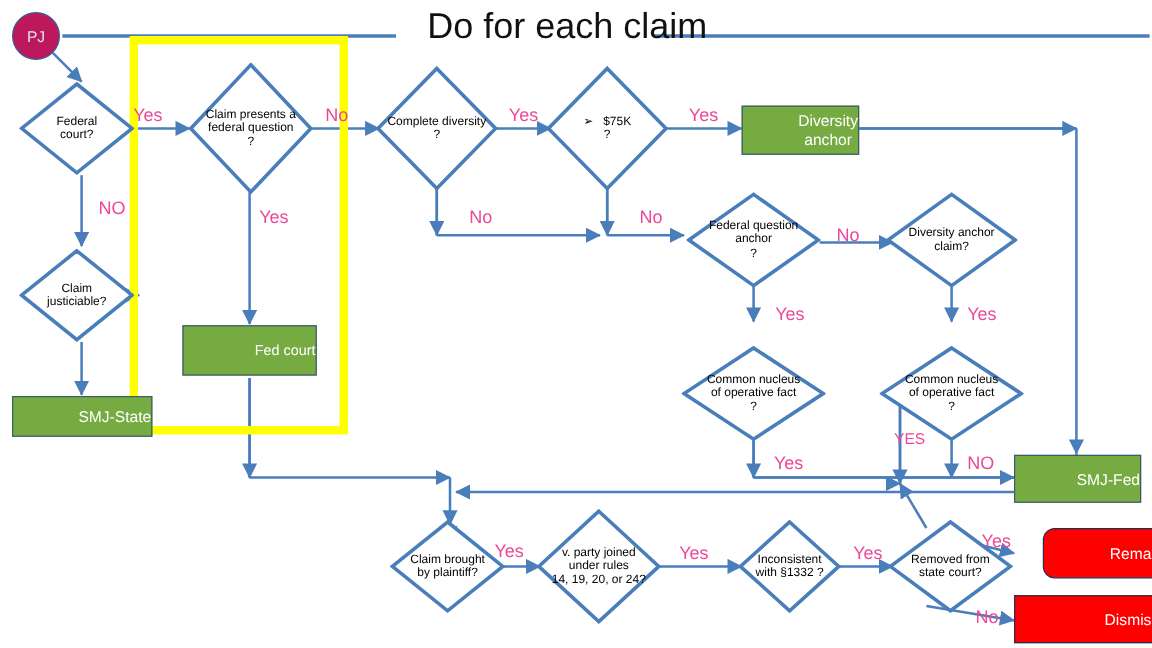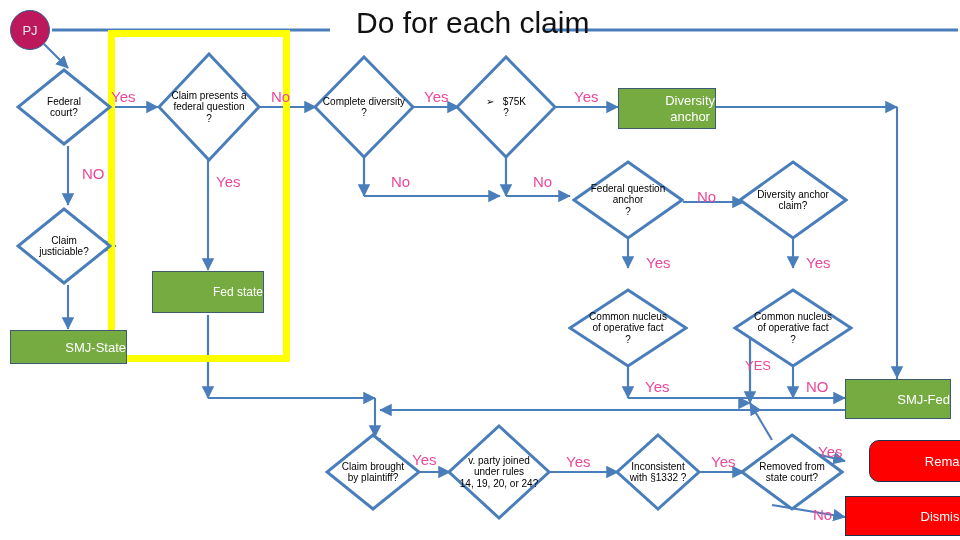--- a/index.html
+++ b/index.html
@@ -221,21 +221,21 @@
   </div>
 
   <div class="node diamond" style="left:740px;top:433px;width:104px;height:78px;">
     <svg class="dshape" viewBox="0 0 104 78" preserveAspectRatio="none">
       <polygon points="52,2 102,39 52,76 2,39" fill="#ffffff" stroke="#4A7EBB" stroke-width="3"></polygon>
     </svg>
     <div class="dtext">Removed from<br>state court?</div>
   </div>
 
   <div class="node rect green small" style="left:152px;top:271px;width:112px;height:42px;">
-    <span>Fed state</span>
+    <span>Fed court</span>
   </div>
 
   <div class="node rect green big" style="left:618px;top:88px;width:98px;height:41px;line-height:1.2;">
     <span style="white-space:pre-line;">Diversity<br>anchor</span>
   </div>
 
   <div class="node rect green big" style="left:10px;top:330px;width:117px;height:34px;">
     <span>SMJ-State</span>
   </div>
 

